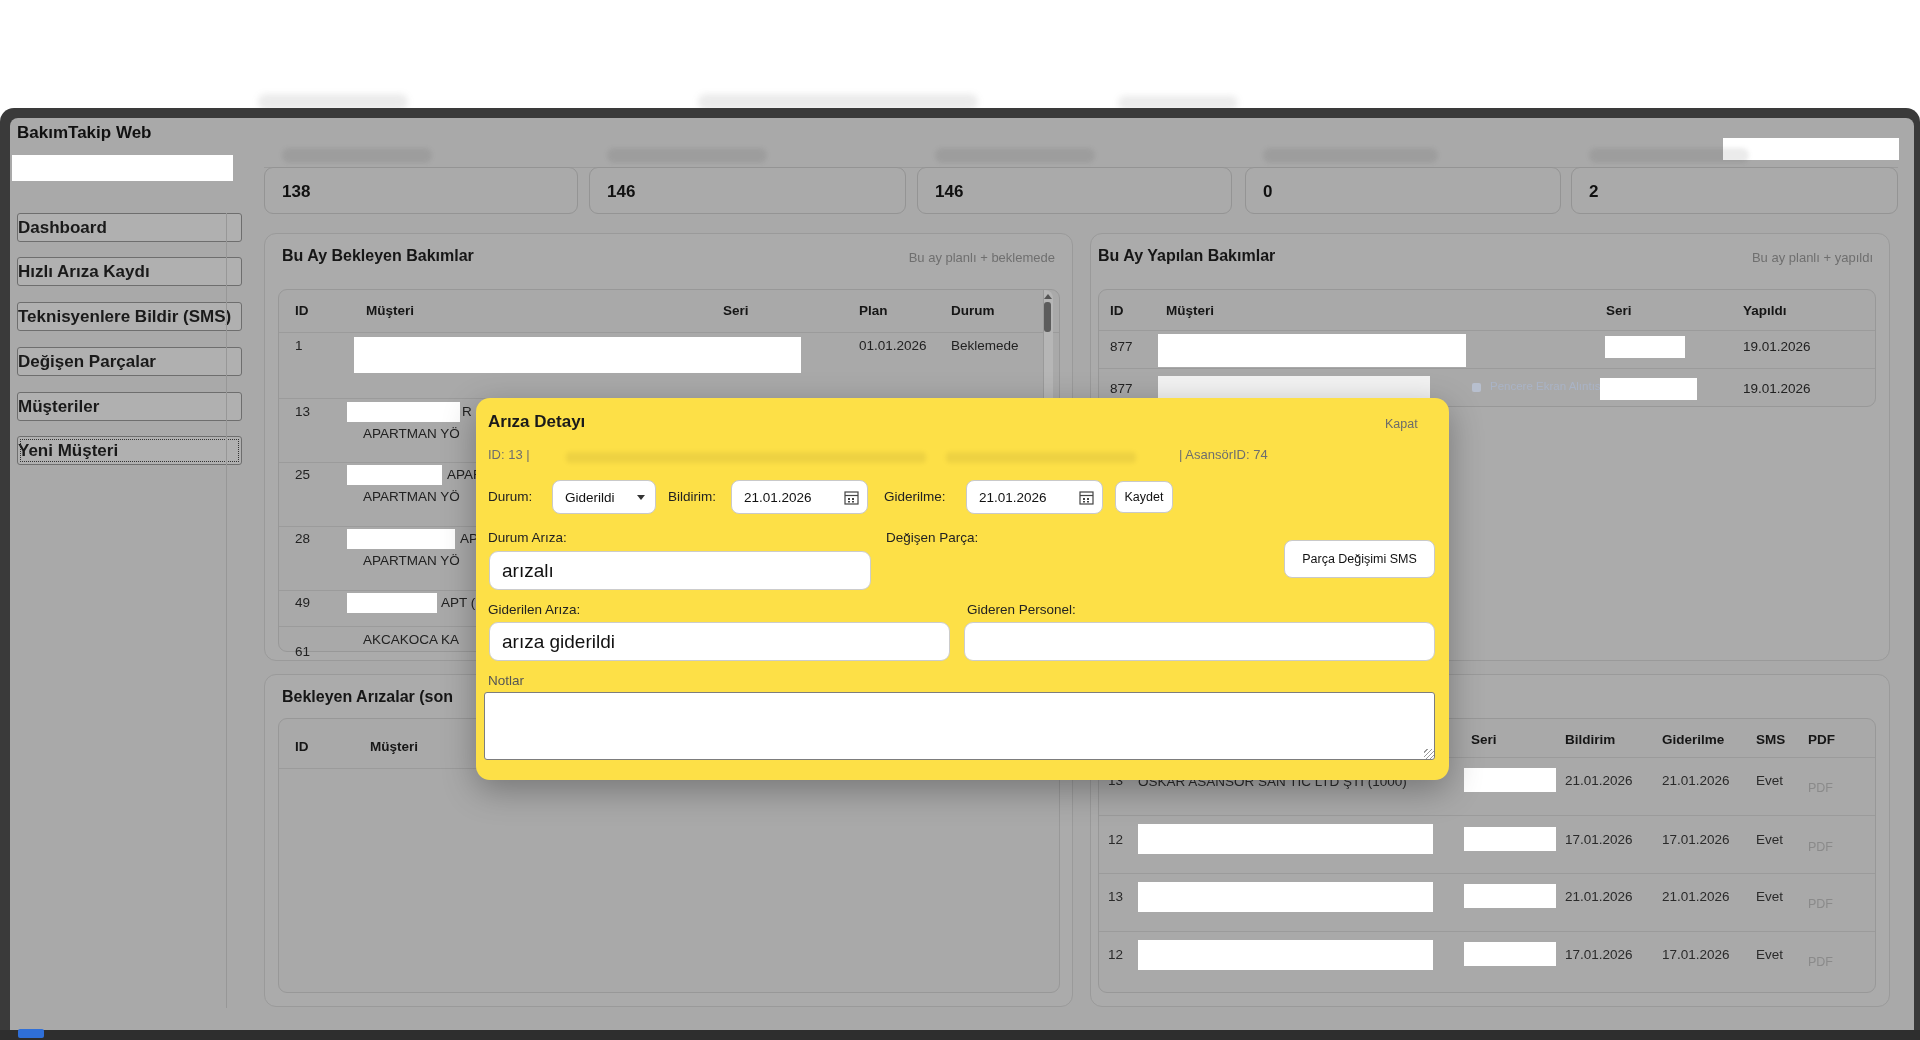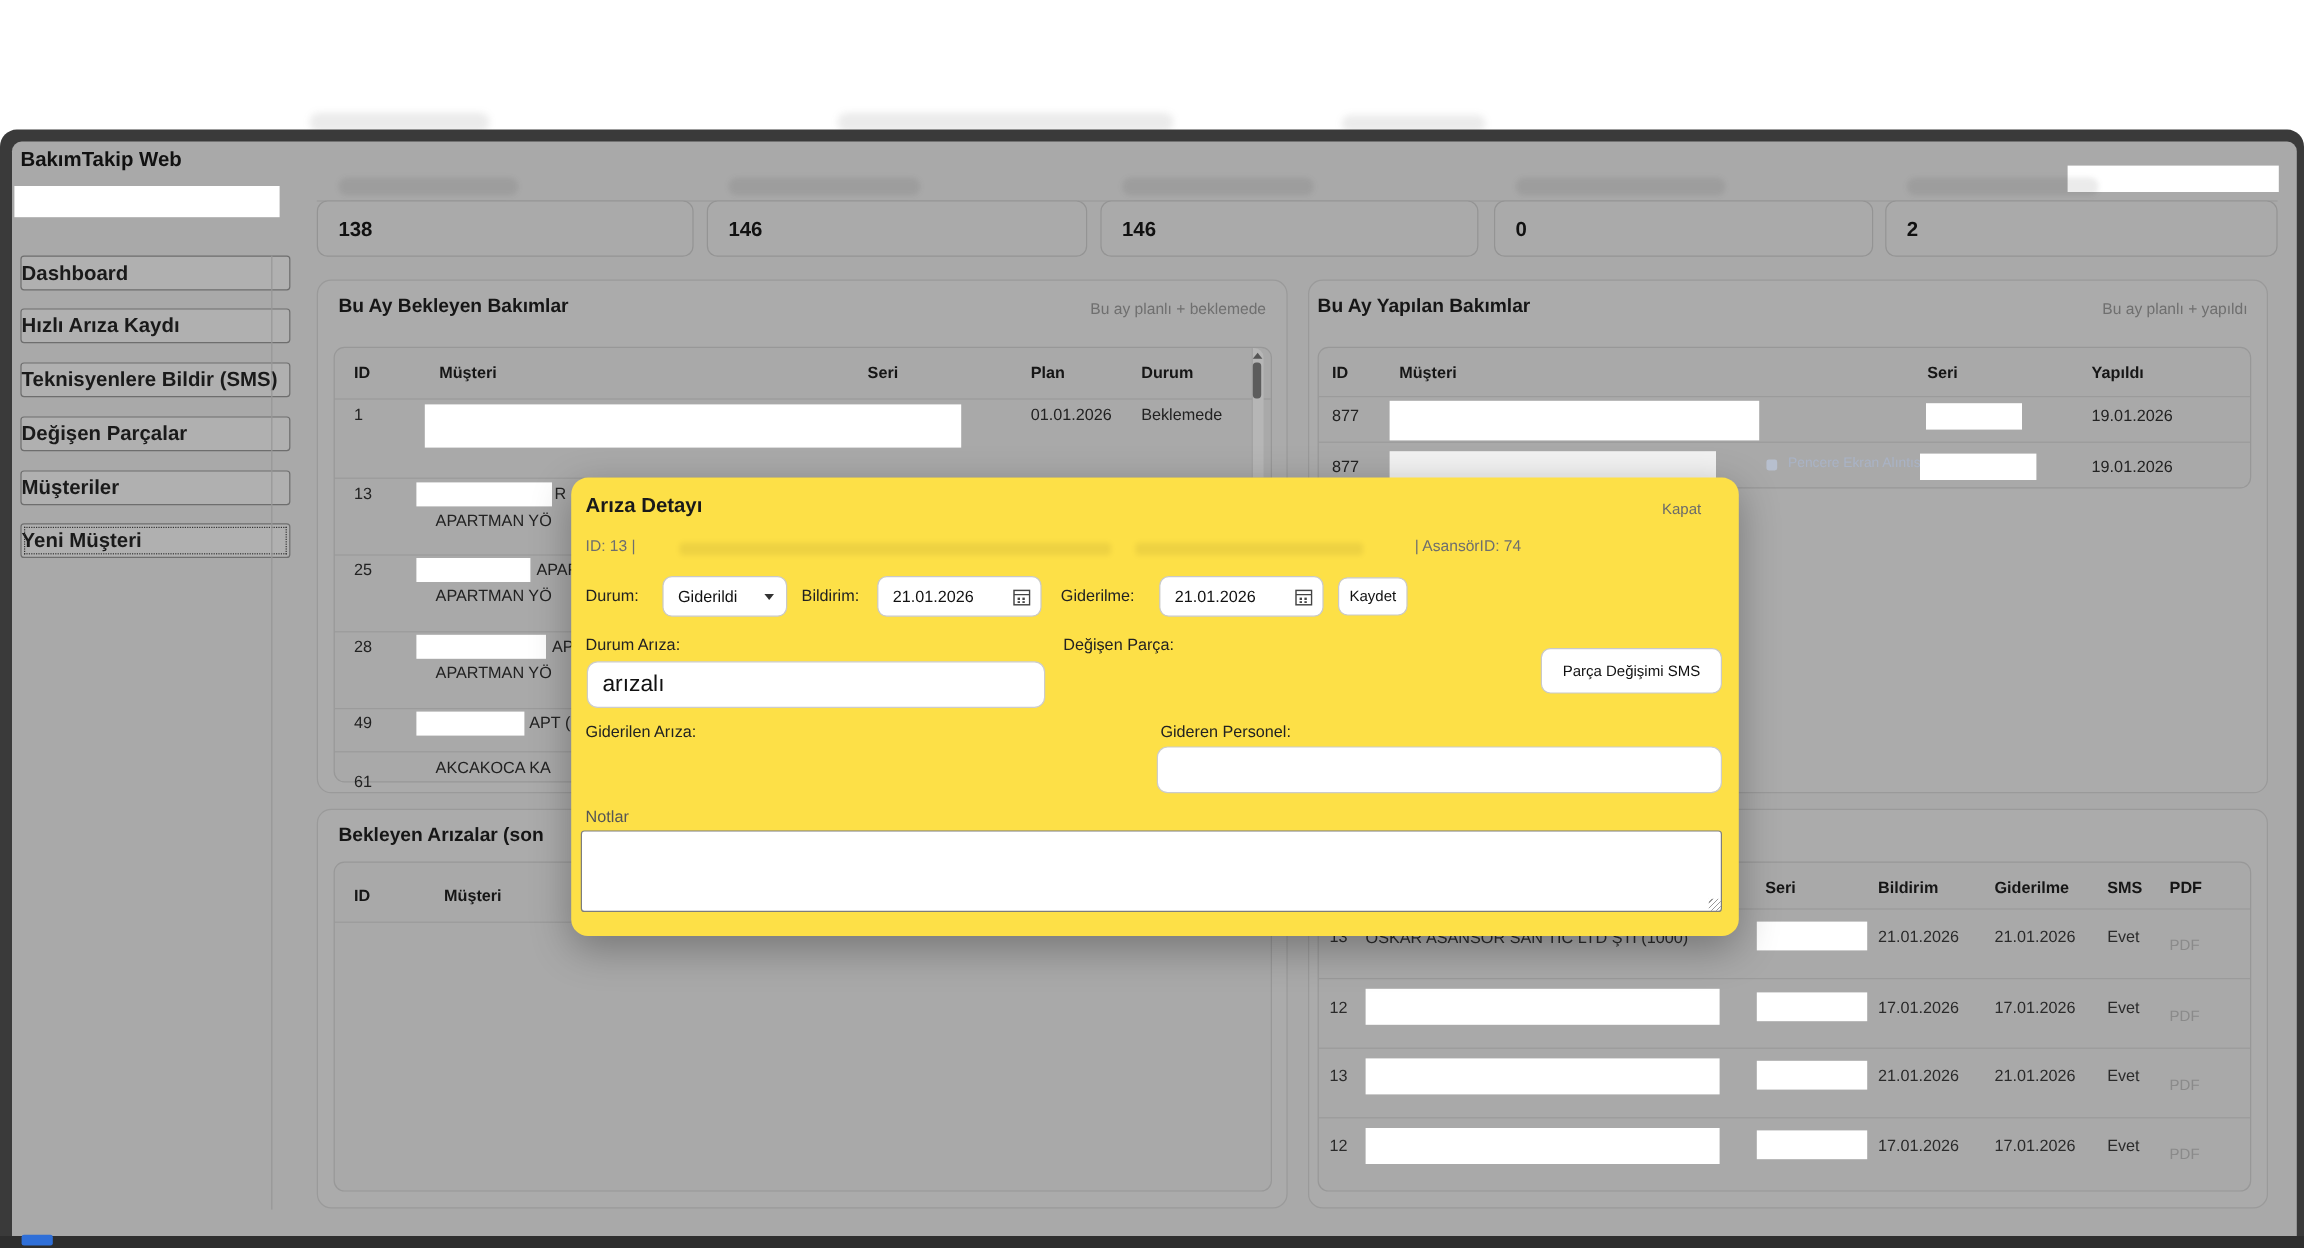--- a/index.html
+++ b/index.html
@@ -276,20 +276,21 @@
     <button class="m-btn" style="left:639px;top:83px;width:58px;height:32px;">Kaydet</button>
 
     <div class="m-label" style="left:12px;top:132px;">Durum Arıza:</div>
     <input class="m-input" style="left: 13px; top: 153px; width: 382px;" value="arızalı">
 
     <div class="m-label" style="left:410px;top:132px;">Değişen Parça:</div>
 
     <button class="m-btn" style="left:808px;top:142px;width:151px;height:38px;">Parça Değişimi SMS</button>
 
     <div class="m-label" style="left:12px;top:204px;">Giderilen Arıza:</div>
+    <input class="m-input" style="left: 13px; top: 224px; width: 461px;" value="arıza giderildi">
 
     <div class="m-label" style="left:491px;top:204px;">Gideren Personel:</div>
     <input class="m-input" style="left: 488px; top: 224px; width: 471px;" value="">
 
     <div class="m-label" style="left:12px;top:275px;color:#555;">Notlar</div>
     <textarea class="m-textarea" style="left: 8px; top: 294px; width: 951px; height: 68px;"></textarea>
     <div class="resize-handle" style="left:948px;top:351px;"></div>
   </div>
 
   <div class="taskbar"></div>

